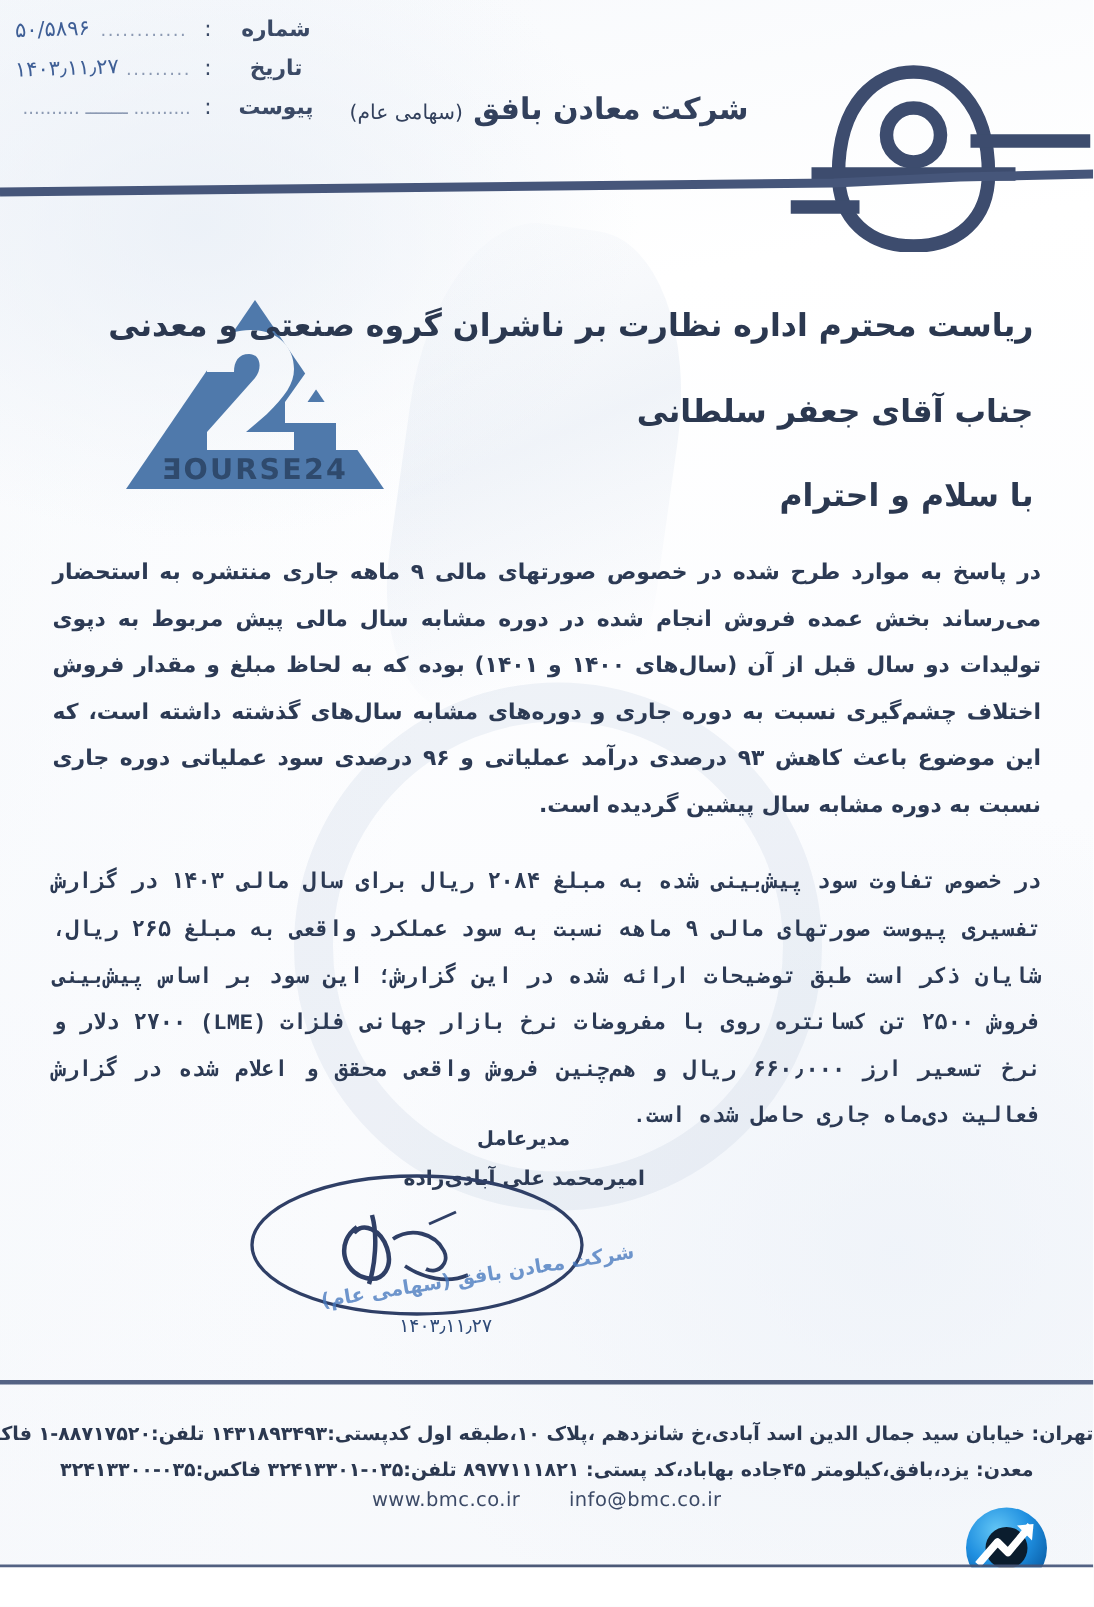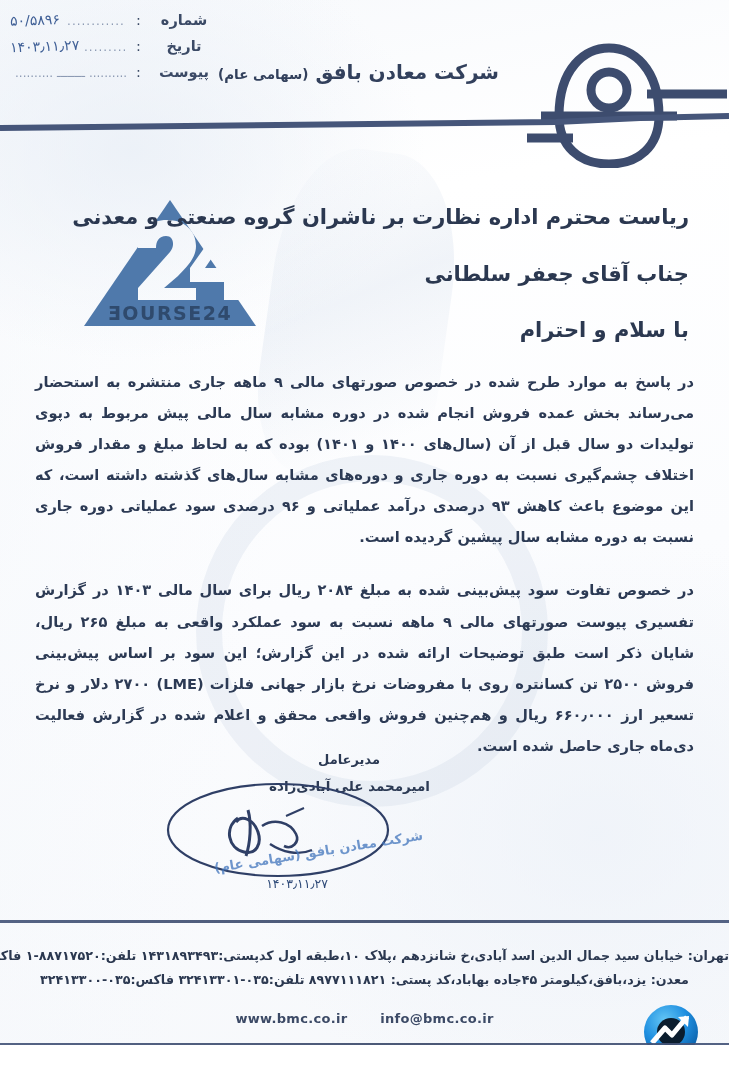--- a/index.html
+++ b/index.html
@@ -112,21 +112,21 @@
     top: 60px;
     right: 230px;
     font-size: 20px;
     font-weight: 700;
     color: #32405c;
     letter-spacing: -.2px;
     white-space: nowrap;
   }
   .company-name .suffix {
     font-size: 13.5px;
-    font-weight: 700;
+    font-weight: 400;
   }
 
   
   .mark {
     position: absolute;
     top: 38px;
     right: 2px;
     width: 200px;
     height: 130px;
   }
@@ -190,21 +190,21 @@
   }
   .para {
     font-size: 14.6px;
     line-height: 2.13;
     color: #2c3a54;
     margin: 0 0 22px 0;
     text-align: justify;
     text-justify: inter-word;
     font-weight: 600;
   }
-  .para:last-child { margin-bottom: 0; }
+  .para:last-child { margin-bottom: 0; font-family: Liberation Mono, monospace; }
 
   
   .signature {
     position: absolute;
     top: 752px;
     left: 120px;
     width: 320px;
     height: 160px;
     direction: rtl;
     text-align: center;
@@ -277,26 +277,26 @@
     text-align: center;
     color: #2b3850;
   }
   .footer-line {
     font-size: 12.7px;
     line-height: 1.85;
     font-weight: 600;
     white-space: nowrap;
   }
   .footer-web {
-    margin-top: 20px;
+    margin-top: 2px;
     direction: ltr;
     font-size: 13px;
     color: #3c4a66;
     letter-spacing: .3px;
-    font-weight: 700;
+    font-weight: 400;
   }
   .footer-web span { margin: 0 14px; }
 
   .badge {
     position: absolute;
     left: 642px;
     top: 1003px;
     width: 58px;
     height: 58px;
   }

